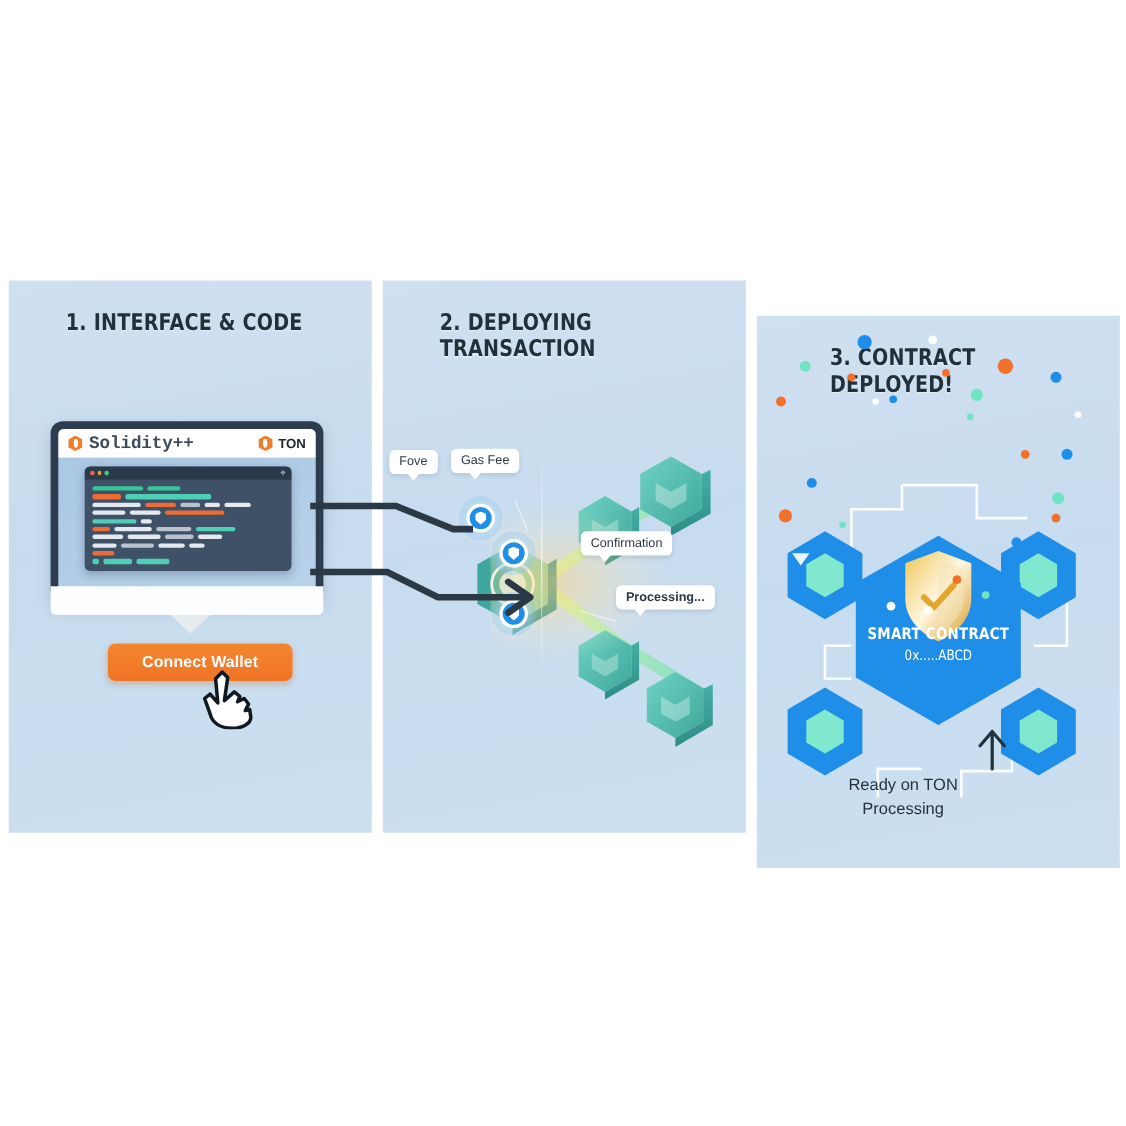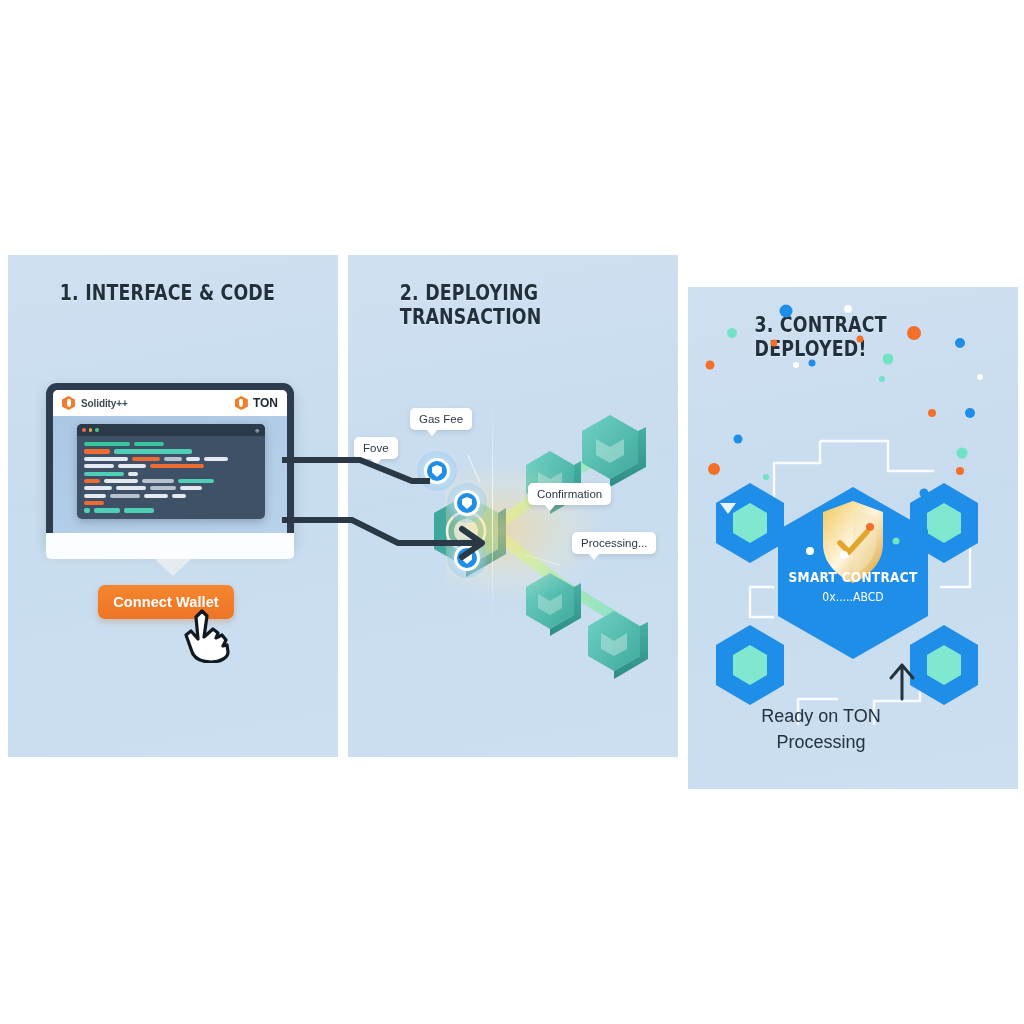--- a/index.html
+++ b/index.html
@@ -73,21 +73,21 @@
     clip-path: polygon(50% 0%,100% 25%,100% 75%,50% 100%,0% 75%,0% 25%);
     position: relative;
   }
   .hexmark::after {
     content: "";
     position: absolute; left: 4.5px; top: 3px;
     width: 4px; height: 8px;
     background: #fff;
     border-radius: 40% 40% 50% 50%;
   }
-  .brand-name { font-size: 10px; color: #3d4a57; font-weight: 600; letter-spacing: -0.1px; }
+  .brand-name { font-size: 16px; color: #3d4a57; font-weight: 600; letter-spacing: -0.1px; font-family: Liberation Mono, monospace; }
   .ton-group { display: flex; align-items: center; gap: 5px; }
   .ton-name { font-size: 12px; color: #1c2630; font-weight: 700; }
 
   .code-window {
     position: absolute;
     left: 24px; top: 34px;
     width: 188px; height: 95px;
     background: #3f5166;
     border-radius: 5px;
     overflow: hidden;
@@ -126,21 +126,21 @@
     position: absolute;
     left: 38px; top: 278px;
     width: 248px; height: 26px;
     background: #fbfdff;
     border-radius: 0 0 5px 5px;
   }
 
   .connect-btn {
     position: absolute;
     left: 90px; top: 330px;
-    width: 136px; height: 34px;
+    width: 168px; height: 34px;
     background: linear-gradient(180deg,#f4862f,#ef7426);
     border: none;
     border-radius: 7px;
     color: #ffffff;
     font-size: 14.5px;
     font-weight: 700;
     font-family: "Liberation Sans", sans-serif;
     letter-spacing: 0.1px;
     cursor: pointer;
     box-shadow: 0 3px 6px rgba(190,105,40,0.3);
@@ -173,24 +173,24 @@
     box-shadow: 0 2px 5px rgba(50,70,95,0.16);
   }
   .bubble::after {
     content: "";
     position: absolute;
     bottom: -6px; left: 16px;
     border-left: 6px solid transparent;
     border-right: 6px solid transparent;
     border-top: 7px solid #ffffff;
   }
-  #b-fove  { left: 6px;  top: 154px; margin-top: 28px; }
+  #b-fove  { left: 6px;  top: 154px; }
   #b-gas   { left: 62px; top: 153px; }
   #b-conf  { left: 180px;top: 181px; margin-top: 47px; }
-  #b-proc  { left: 224px;top: 277px; }
+  #b-proc  { left: 212px;top: 277px; font-weight: bold; }
 
   .shield-node {
     position: absolute;
     width: 26px; height: 26px;
     border-radius: 50%;
     background: #1f8ee8;
     border: 3px solid #ffffff;
     box-shadow: 0 0 0 7px rgba(120,190,240,0.28), 0 0 14px rgba(255,255,255,0.7);
     display: flex; align-items: center; justify-content: center;
   }
@@ -226,21 +226,21 @@
     font-family: "DejaVu Sans Condensed","Liberation Sans", sans-serif;
     transform: scaleX(0.93);
   }
   #sc-title { top: 282px; font-size: 14.5px; font-weight: 700; letter-spacing: 0.3px; }
   #sc-addr  { top: 302px; font-size: 13px; font-weight: 400; }
   .ready-caption {
     position: absolute;
     left: 0; width: 266px; top: 416px;
     text-align: center;
     color: #24323e;
-    font-size: 18px;
+    font-size: 15px;
     line-height: 1.45;
     font-family: "Liberation Sans", sans-serif;
   }
   .ready-caption span { display: block; }
   .white-tri {
     position: absolute;
     left: 32px; top: 216px;
     width: 0; height: 0;
     border-left: 8px solid transparent;
     border-right: 8px solid transparent;

